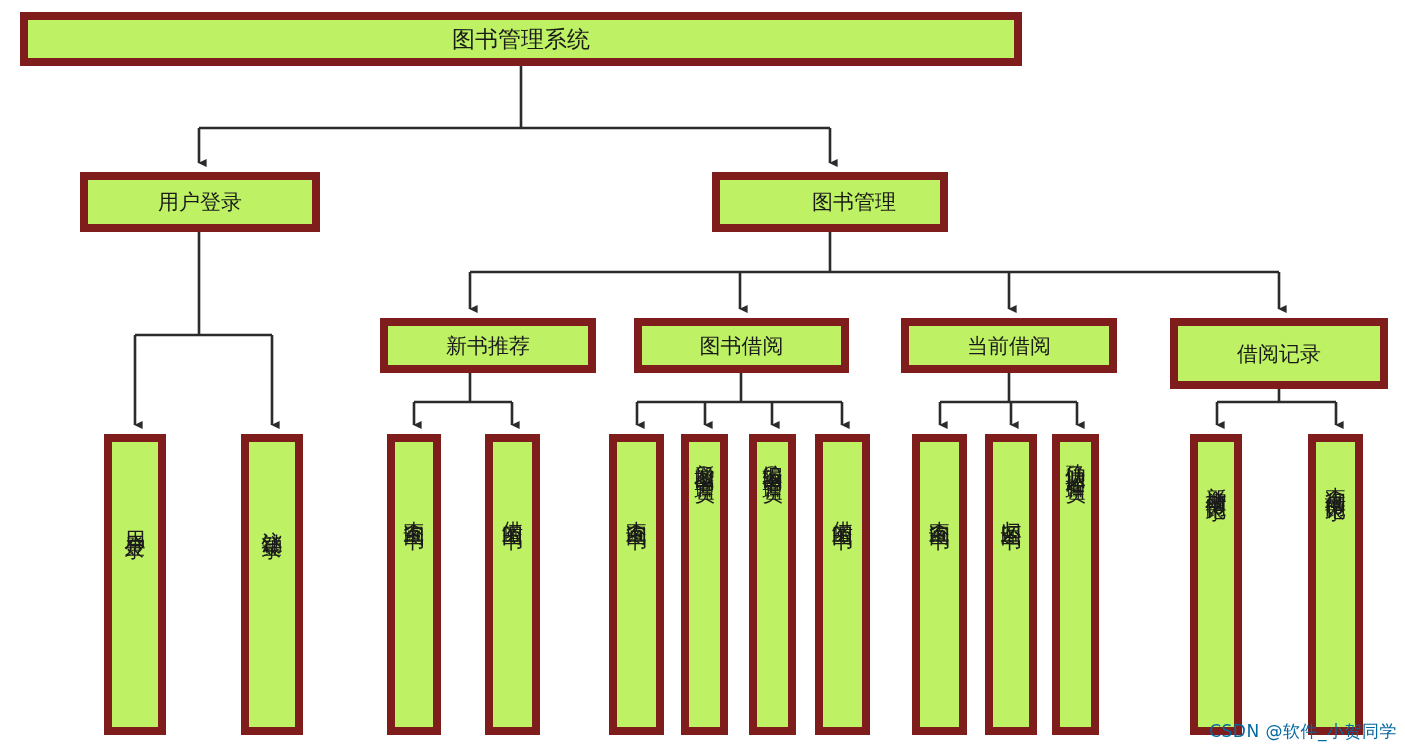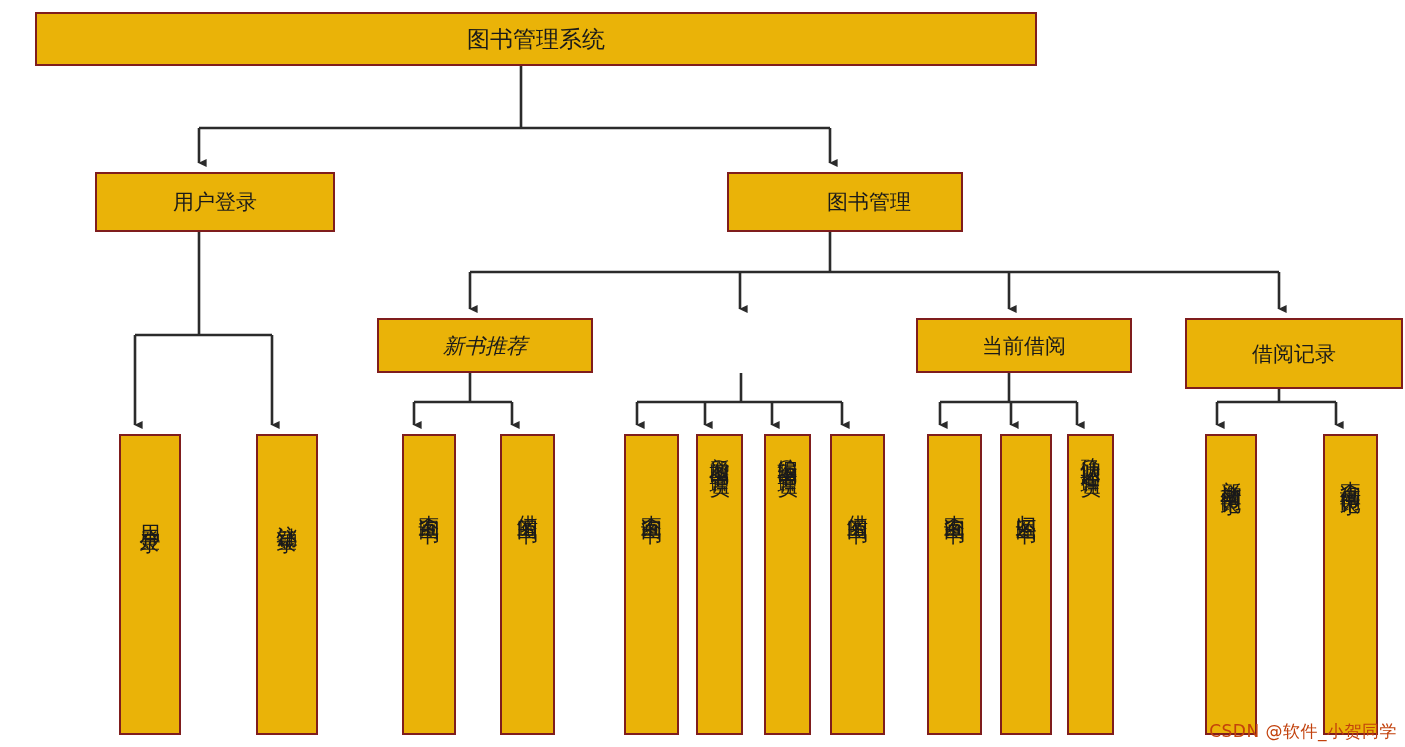--- a/index.html
+++ b/index.html
@@ -22,27 +22,26 @@
     position: absolute;
     left: 0;
     top: 0;
     width: 1405px;
     height: 747px;
     pointer-events: none;
   }
   .node {
     position: absolute;
     box-sizing: border-box;
-    background: #eab308;
-    border: 2px solid #7f1d1d;
+    background: #bef264;
+    border: 8px solid #7f1d1d;
     display: flex;
     align-items: center;
     justify-content: center;
     color: #1a1a1a;
-    margin-left: 15px;
   }
   .node.level-0 {
     font-size: 23px;
   }
   .node.level-1 {
     font-size: 21px;
   }
   .node.level-2 {
     font-size: 21px;
   }
@@ -60,21 +59,21 @@
     white-space: nowrap;
   }
   .leaf-tall .vtext {
     font-size: 20px;
   }
   .watermark {
     position: absolute;
     right: 8px;
     bottom: 4px;
     font-size: 17px;
-    color: #c2410c;
+    color: #0369a1;
     letter-spacing: 0.5px;
     white-space: nowrap;
   }
 </style>
 </head>
 <body>
 
 <div id="canvas">
 
   <svg class="connectors" viewBox="0 0 1405 747">
@@ -131,22 +130,25 @@
     <span>图书管理系统</span>
   </div>
 
   <div class="node level-1" style="left:80px; top:172px; width:240px; height:60px;">
     <span>用户登录</span>
   </div>
   <div class="node level-1" style="left:712px; top:172px; width:236px; height:60px;padding-left:48px;">
     <span>图书管理</span>
   </div>
 
-  <div class="node level-2" style="left:362px; top:318px; width:216px; height:55px;font-style:italic;">
+  <div class="node level-2" style="left:380px; top:318px; width:216px; height:55px;">
     <span>新书推荐</span>
+  </div>
+  <div class="node level-2" style="left:634px; top:318px; width:215px; height:55px;">
+    <span>图书借阅</span>
   </div>
   <div class="node level-2" style="left:901px; top:318px; width:216px; height:55px;">
     <span>当前借阅</span>
   </div>
   <div class="node level-2" style="left:1170px; top:318px; width:218px; height:71px;">
     <span>借阅记录</span>
   </div>
 
   <div class="node leaf" style="left:104px; top:434px; width:62px; height:301px; padding-top:72px;">
     <span class="vtext">用户登录</span>

